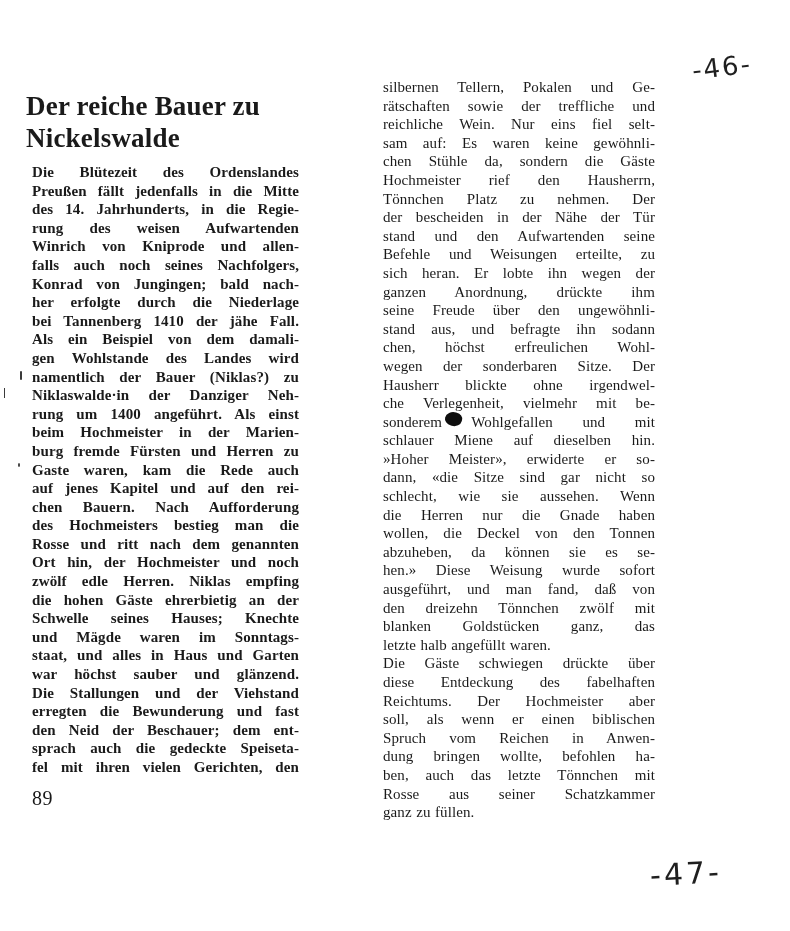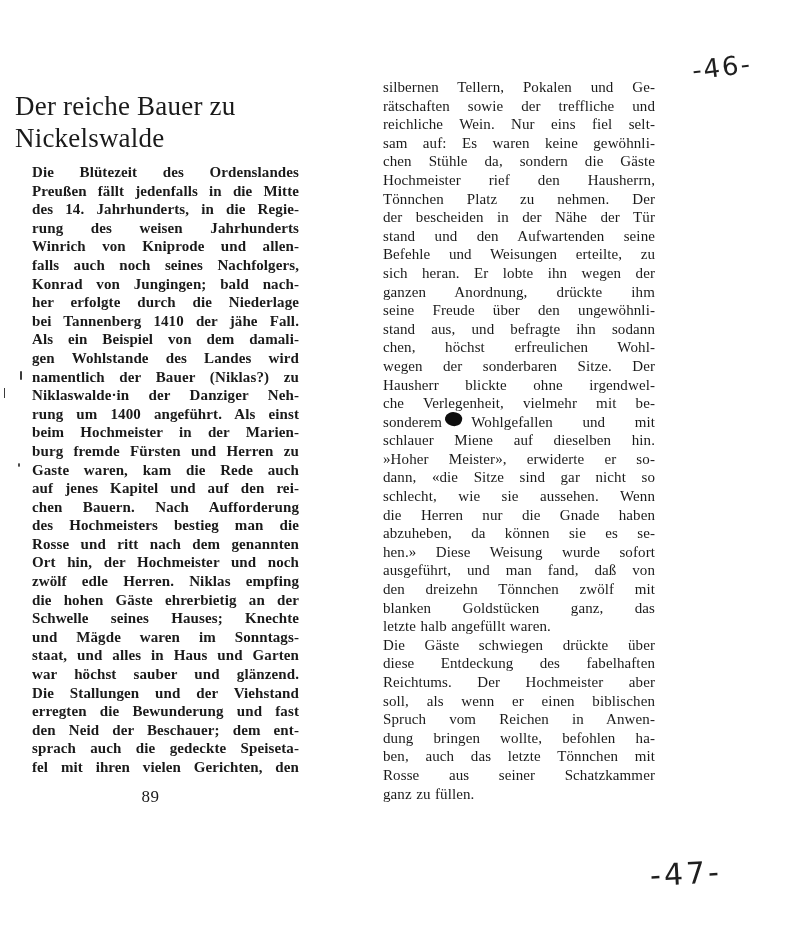--- a/index.html
+++ b/index.html
@@ -6,42 +6,42 @@
   .page {
     position:relative;
     width:790px; height:931px;
     margin:0 auto;
     background:#ffffff;
     font-family:"Liberation Serif", serif;
     color:#1a1a1a;
     overflow:hidden;
   }
   .title {
-    position:absolute; left:15px; top:72px;
+    position:absolute; left:26px; top:72px;
     font-size:27px; line-height:32px;
     letter-spacing:0.2px;
-    font-weight:normal;
+    font-weight:bold;
   }
   .column {
     position:absolute;
     font-size:15px; line-height:18.6px;
     letter-spacing:0.1px; word-spacing:0.6px;
   }
   .col-left  { left:32px;  top:163px; width:267px;font-weight:bold; }
   .col-right { left:383px; top:78px;  width:272px; }
   .tline {
     text-align:justify;
     -moz-text-align-last:justify;
     text-align-last:justify;
     height:18.6px;
   }
   .tline.flush { text-align-last:left; -moz-text-align-last:left; }
   .pagenum {
     position:absolute; left:32px; top:787px; width:237px;
-    text-align:center; font-size:17px; letter-spacing:0.5px;
+    text-align:left; font-size:20px; letter-spacing:0.5px;
   }
   .hw {
     position:absolute;
     font-family:"DejaVu Sans", sans-serif;
     color:#1f1f1f;
   }
   .hw-top {
     left:692px; top:52px;
     font-size:26px; letter-spacing:2px;
     transform:rotate(-7deg);
@@ -70,21 +70,21 @@
 
   <h1 class="title">
       <div>Der reiche Bauer zu</div>
       <div>Nickelswalde</div>
     </h1>
 
   <div class="column col-left">
       <div class="tline">Die Blütezeit des Ordenslandes</div>
       <div class="tline">Preußen fällt jedenfalls in die Mitte</div>
       <div class="tline">des 14. Jahrhunderts, in die Regie-</div>
-      <div class="tline">rung des weisen Jahrhunderts</div>
+      <div class="tline">rung des weisen Aufwartenden</div>
       <div class="tline">Winrich von Kniprode und allen-</div>
       <div class="tline">falls auch noch seines Nachfolgers,</div>
       <div class="tline">Konrad von Jungingen; bald nach-</div>
       <div class="tline">her erfolgte durch die Niederlage</div>
       <div class="tline">bei Tannenberg 1410 der jähe Fall.</div>
       <div class="tline">Als ein Beispiel von dem damali-</div>
       <div class="tline">gen Wohlstande des Landes wird</div>
       <div class="tline">namentlich der Bauer (Niklas?) zu</div>
       <div class="tline">Niklaswalde·in der Danziger Neh-</div>
       <div class="tline">rung um 1400 angeführt. Als einst</div>
@@ -129,20 +129,21 @@
       <div class="tline">chen, höchst erfreulichen Wohl-</div>
       <div class="tline">wegen der sonderbaren Sitze. Der</div>
       <div class="tline">Hausherr blickte ohne irgendwel-</div>
       <div class="tline">che Verlegenheit, vielmehr mit be-</div>
       <div class="tline">sonderem Wohlgefallen und mit</div>
       <div class="tline">schlauer Miene auf dieselben hin.</div>
       <div class="tline">»Hoher Meister», erwiderte er so-</div>
       <div class="tline">dann, «die Sitze sind gar nicht so</div>
       <div class="tline">schlecht, wie sie aussehen. Wenn</div>
       <div class="tline">die Herren nur die Gnade haben</div>
+      <div class="tline">wollen, die Deckel von den Tonnen</div>
       <div class="tline">abzuheben, da können sie es se-</div>
       <div class="tline">hen.» Diese Weisung wurde sofort</div>
       <div class="tline">ausgeführt, und man fand, daß von</div>
       <div class="tline">den dreizehn Tönnchen zwölf mit</div>
       <div class="tline">blanken Goldstücken ganz, das</div>
       <div class="tline flush">letzte halb angefüllt waren.</div>
       <div class="tline">Die Gäste schwiegen drückte über</div>
       <div class="tline">diese Entdeckung des fabelhaften</div>
       <div class="tline">Reichtums. Der Hochmeister aber</div>
       <div class="tline">soll, als wenn er einen biblischen</div>

